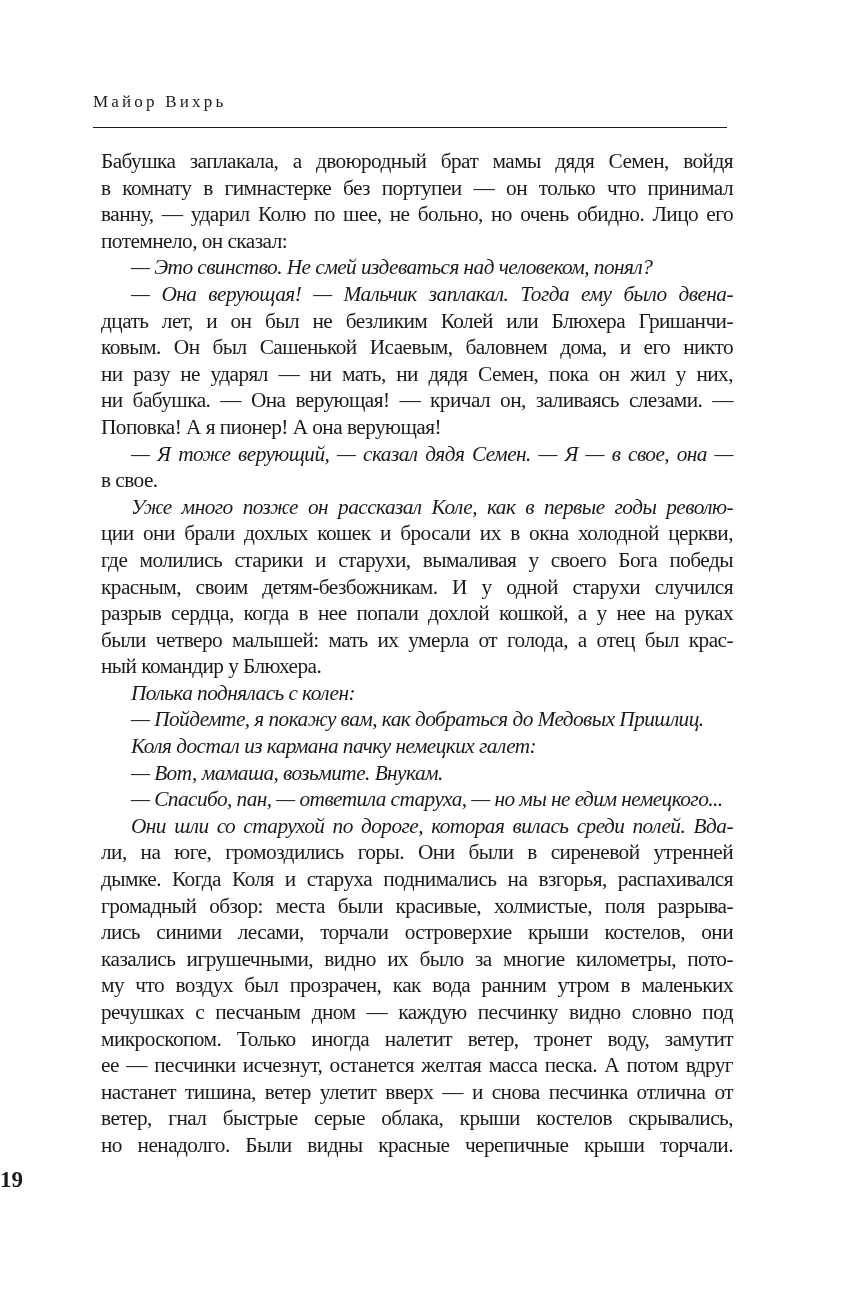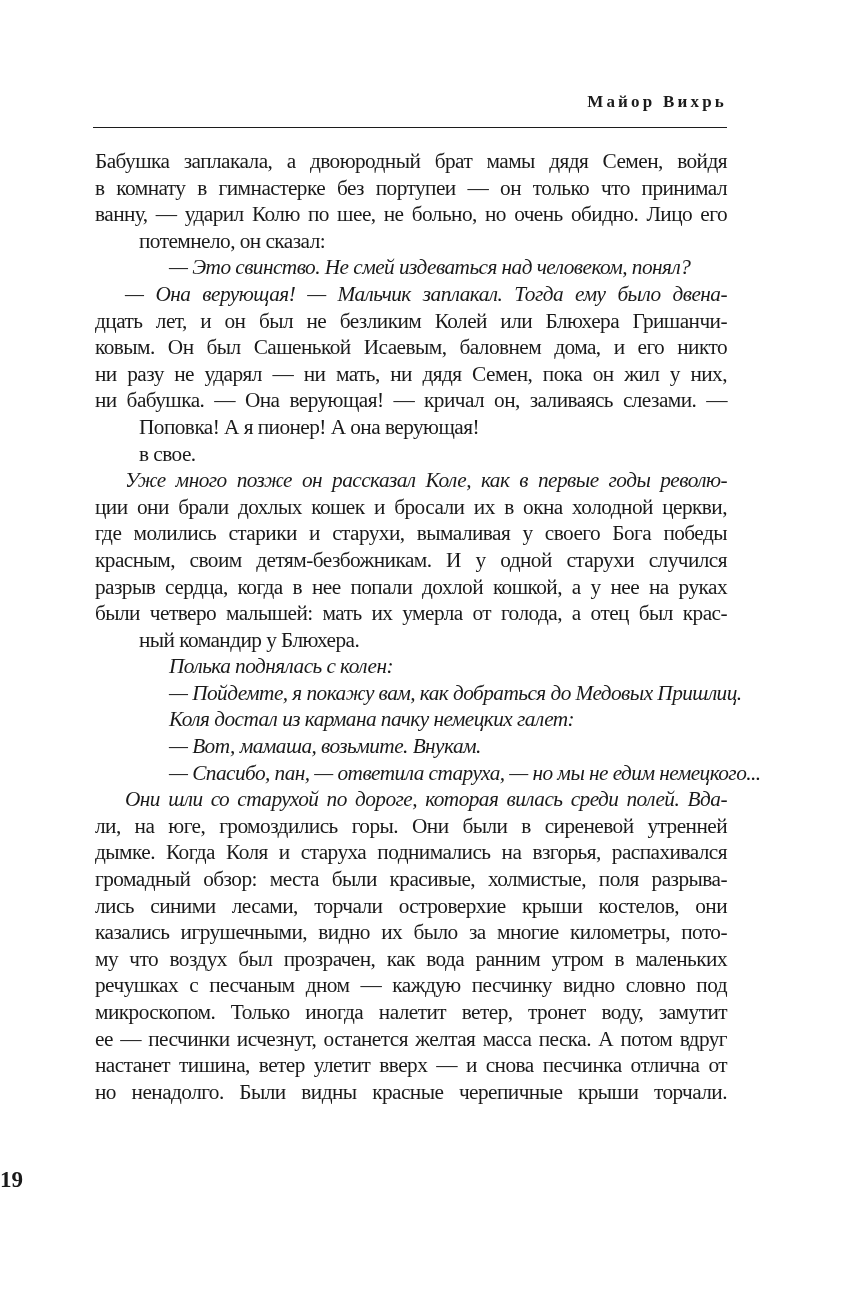--- a/index.html
+++ b/index.html
@@ -1,26 +1,26 @@
 <!DOCTYPE html>
 <html><head>
 <meta charset="utf-8">
 <style>
   html, body { margin: 0; padding: 0; background: #ffffff; }
   body { width: 856px; height: 1299px; position: relative; overflow: hidden;
          font-family: "Liberation Serif", "DejaVu Serif", serif; color: #1a1a1a; }
-  .running-head { position: absolute; left: 93px; width: 634px; top: 92px; text-align: right;
-         font-family: "Liberation Serif", serif; font-weight: bold; font-size: 17px;
+  .running-head { position: absolute; left: 93px; width: 634px; top: 92px; text-align: left;
+         font-family: "Liberation Serif", serif; font-weight: normal; font-size: 17px;
          letter-spacing: 3.2px; color: #1c1c1c; }
   .rule { position: absolute; left: 93px; width: 634px; top: 127px; height: 0;
          border-top: 1.6px solid #1c1c1c; }
-  .body-text { position: absolute; left: 95px; width: 632px; top: 148px; }
+  .body-text { position: absolute; left: 101px; width: 632px; top: 148px; }
   .line { height: 26.6px; line-height: 26.6px; font-size: 21.3px; white-space: nowrap;
           letter-spacing: -0.55px; text-align: justify; text-align-last: justify; overflow: visible; }
-  .line.last { text-align-last: left; margin-left: 44px; }
+  .line.last { text-align-last: left; }
   .line.indent { padding-left: 30px; font-style: italic; }
   .page-number { position: absolute; left: 0; width: 820px; top: 1167px; text-align: left;
          font-family: "Liberation Serif", serif; font-weight: bold; font-size: 23px; color: #1a1a1a; }
 </style>
 </head>
 <body>
 
 <div class="running-head">Майор Вихрь</div>
 <div class="rule"></div>
 
@@ -29,20 +29,21 @@
     <div class="line">в комнату в гимнастерке без портупеи — он только что принимал</div>
     <div class="line">ванну, — ударил Колю по шее, не больно, но очень обидно. Лицо его</div>
     <div class="line last">потемнело, он сказал:</div>
     <div class="line indent last">— Это свинство. Не смей издеваться над человеком, понял?</div>
     <div class="line indent">— Она верующая! — Мальчик заплакал. Тогда ему было двена-</div>
     <div class="line">дцать лет, и он был не безликим Колей или Блюхера Гришанчи-</div>
     <div class="line">ковым. Он был Сашенькой Исаевым, баловнем дома, и его никто</div>
     <div class="line">ни разу не ударял — ни мать, ни дядя Семен, пока он жил у них,</div>
     <div class="line">ни бабушка. — Она верующая! — кричал он, заливаясь слезами. —</div>
     <div class="line last">Поповка! А я пионер! А она верующая!</div>
+    <div class="line indent">— Я тоже верующий, — сказал дядя Семен. — Я — в свое, она —</div>
     <div class="line last">в свое.</div>
     <div class="line indent">Уже много позже он рассказал Коле, как в первые годы револю-</div>
     <div class="line">ции они брали дохлых кошек и бросали их в окна холодной церкви,</div>
     <div class="line">где молились старики и старухи, вымаливая у своего Бога победы</div>
     <div class="line">красным, своим детям-безбожникам. И у одной старухи случился</div>
     <div class="line">разрыв сердца, когда в нее попали дохлой кошкой, а у нее на руках</div>
     <div class="line">были четверо малышей: мать их умерла от голода, а отец был крас-</div>
     <div class="line last">ный командир у Блюхера.</div>
     <div class="line indent last">Полька поднялась с колен:</div>
     <div class="line indent last">— Пойдемте, я покажу вам, как добраться до Медовых Пришлиц.</div>
@@ -53,16 +54,17 @@
     <div class="line">ли, на юге, громоздились горы. Они были в сиреневой утренней</div>
     <div class="line">дымке. Когда Коля и старуха поднимались на взгорья, распахивался</div>
     <div class="line">громадный обзор: места были красивые, холмистые, поля разрыва-</div>
     <div class="line">лись синими лесами, торчали островерхие крыши костелов, они</div>
     <div class="line">казались игрушечными, видно их было за многие километры, пото-</div>
     <div class="line">му что воздух был прозрачен, как вода ранним утром в маленьких</div>
     <div class="line">речушках с песчаным дном — каждую песчинку видно словно под</div>
     <div class="line">микроскопом. Только иногда налетит ветер, тронет воду, замутит</div>
     <div class="line">ее — песчинки исчезнут, останется желтая масса песка. А потом вдруг</div>
     <div class="line">настанет тишина, ветер улетит вверх — и снова песчинка отлична от</div>
+    <div class="line">ветер, гнал быстрые серые облака, крыши костелов скрывались,</div>
     <div class="line">но ненадолго. Были видны красные черепичные крыши торчали.</div>
   </div>
 
 <div class="page-number">19</div>
 
 </body></html>

